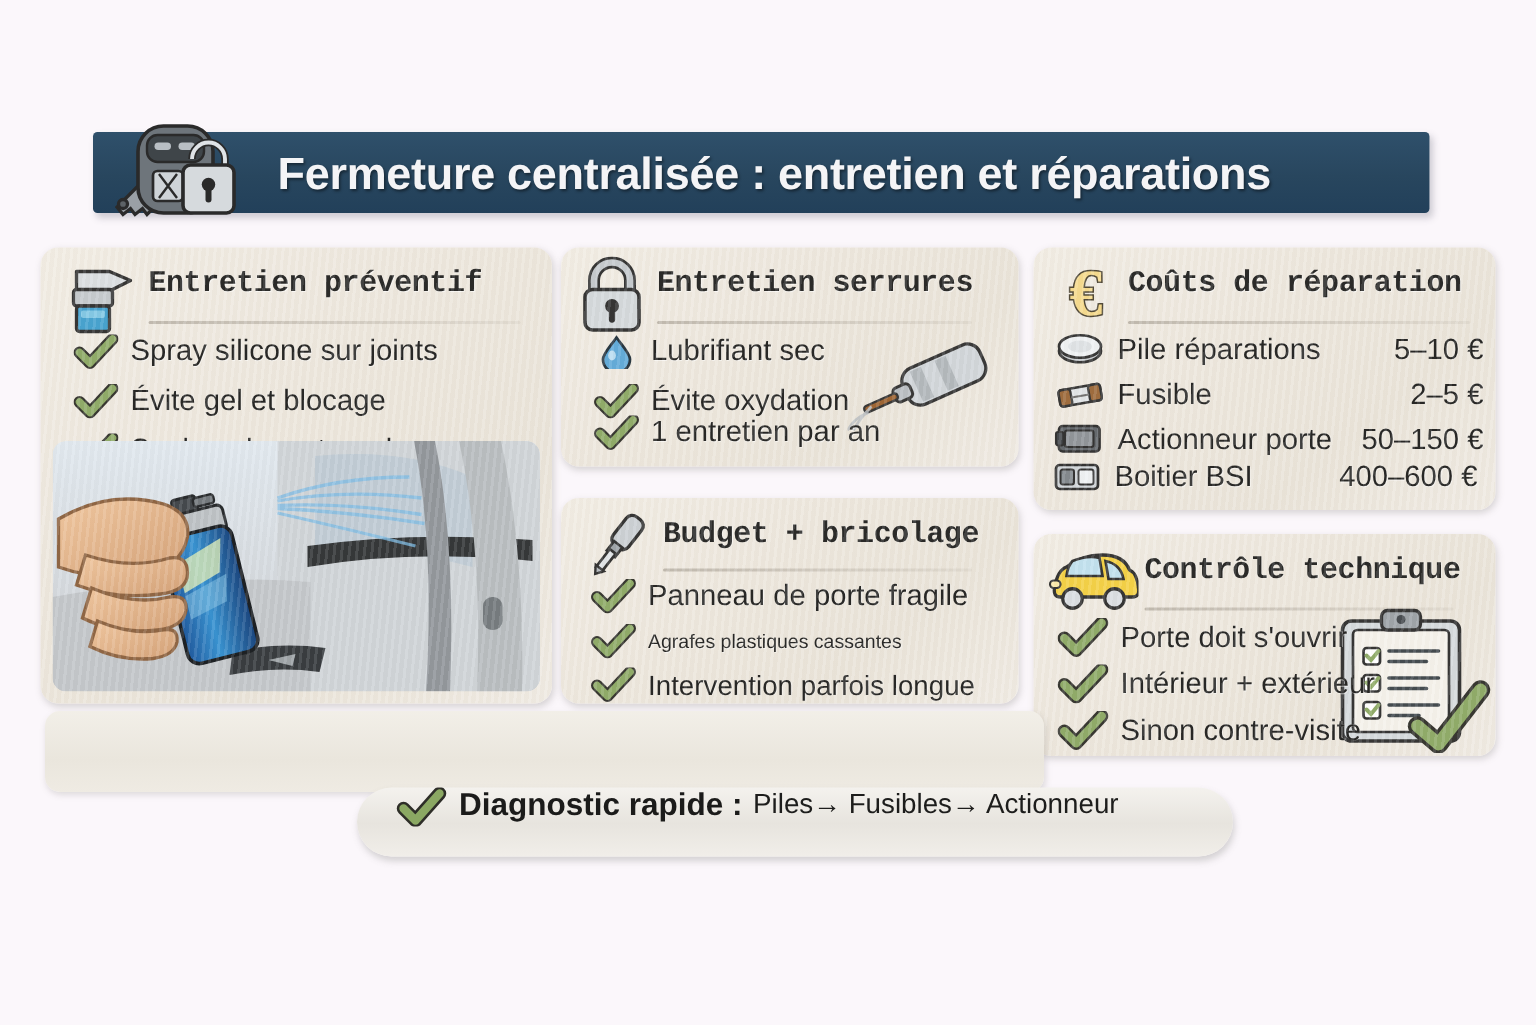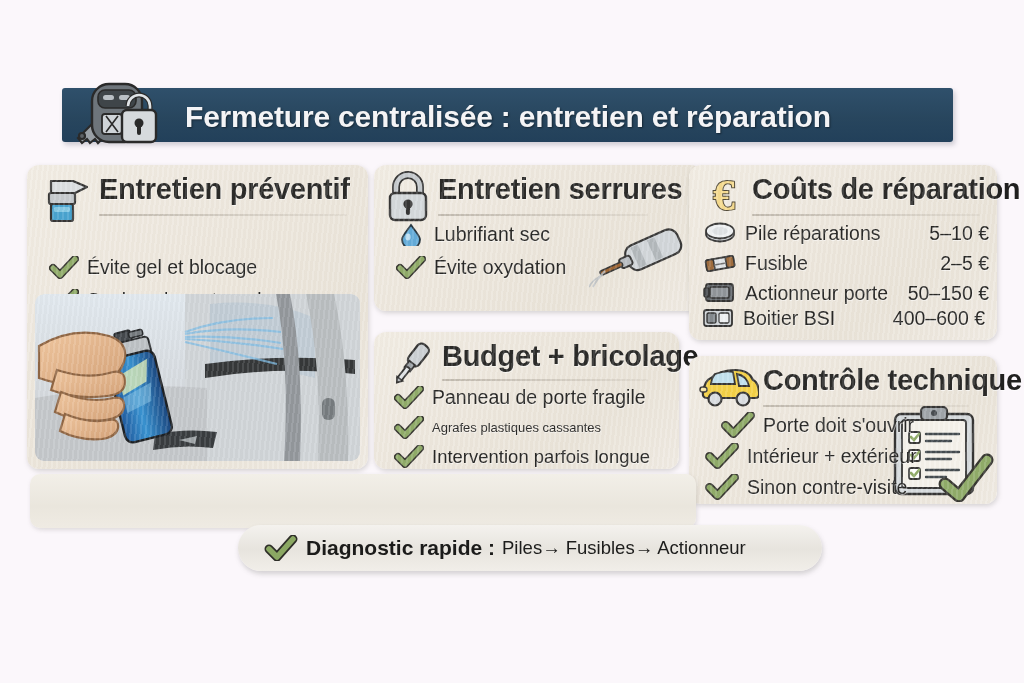--- a/index.html
+++ b/index.html
@@ -41,23 +41,24 @@
       repeating-linear-gradient(96deg, rgba(255,255,255,.30) 0 2px, rgba(210,200,186,.12) 2px 5px);
     opacity:.5;pointer-events:none;
   }
   .card-photo{overflow:hidden;}
 
   .card-head{
     position:absolute;left:0;top:0;width:100%;height:48px;
     display:flex;align-items:center;
   }
   .card-title{
-    font-size:29px;font-weight:bold;color:#20201f;
+    font-size:20px;font-weight:bold;color:#20201f;
     letter-spacing:-.3px;white-space:nowrap;
     text-shadow:.5px .5px 0 rgba(255,255,255,.6);
+    font-family:Liberation Mono, monospace;
   }
   .hr{
     position:absolute;height:2px;
     background:linear-gradient(90deg,rgba(150,142,130,.55),rgba(150,142,130,.12));
     border-radius:2px;
   }
 
   .row{
     position:absolute;display:flex;align-items:center;gap:8px;
     font-size:19.5px;color:#1d1d1c;white-space:nowrap;
@@ -75,21 +76,21 @@
     border-radius:10px;
     box-shadow:1px 2px 4px rgba(125,120,115,.22);
   }
 
   
   .pill{
     position:absolute;left:238px;top:525px;width:584px;height:46px;
     background:linear-gradient(180deg,#f4f2ee 0%,#e7e4de 52%,#f1eee9 100%);
     border-radius:23px;
     box-shadow:1px 3px 5px rgba(120,118,115,.30);
-    display:flex;align-items:center;
+    display:flex;align-items:flex-start;
   }
   .pill-ck{margin-left:26px;width:34px;height:26px;flex:0 0 34px;}
   .pill-strong{
     font-size:21px;font-weight:bold;color:#1b1b1a;margin-left:8px;
     white-space:nowrap;
   }
   .pill-rest{
     font-size:18.5px;color:#1d1d1c;margin-left:7px;white-space:nowrap;
   }
 </style>
@@ -111,36 +112,43 @@
     <rect x="57" y="17" width="11" height="5" rx="2.5" fill="#b9bfc4"></rect>
     <rect x="40" y="36" width="20" height="20" rx="3" fill="#cfd4d8" stroke="#2a2a2a" stroke-width="1.8"></rect>
     <path d="M44 38 l12 16 M56 38 l-12 16" stroke="#2a2a2a" stroke-width="1.6"></path>
     <path d="M66 28 a11 11 0 0 1 22 0 v8" fill="none" stroke="#2a2a2a" stroke-width="5"></path>
     <path d="M66 28 a11 11 0 0 1 22 0 v8" fill="none" stroke="#dfe3e6" stroke-width="2.6"></path>
     <rect x="60" y="32" width="34" height="32" rx="5" fill="#d6dadd" stroke="#2a2a2a" stroke-width="2.4"></rect>
     <circle cx="77" cy="45" r="4.5" fill="#2a2a2a"></circle>
     <path d="M77 46 v9" stroke="#2a2a2a" stroke-width="4" stroke-linecap="round"></path>
   </svg>
 
-  <div class="banner-text">Fermeture centralisée : entretien et réparation</div>
+  <div class="banner-text">Fermeture centralisée : entretien et réparations</div>
 
   <div class="card card-photo" style="left:27px;top:165px;width:341px;height:304px;">
 
     <svg style="position:absolute;left:12px;top:6px;width:54px;height:56px;" viewBox="0 0 54 56">
       <path d="M12 10 h22 l14 6 -14 7 h-22 z" fill="#d9dde0" stroke="#2c2c2c" stroke-width="2.2" stroke-linejoin="round"></path>
       <rect x="10" y="22" width="26" height="11" rx="2" fill="#c3c8cc" stroke="#2c2c2c" stroke-width="2.2"></rect>
       <rect x="12" y="33" width="22" height="17" rx="2" fill="#3f9fce" stroke="#2c2c2c" stroke-width="2.2"></rect>
       <rect x="15" y="36" width="16" height="5" rx="1.5" fill="#8fd0ea" opacity=".8"></rect>
     </svg>
 
     <div class="card-head" style="padding-left:72px;">
       <span class="card-title">Entretien préventif</span>
     </div>
     <div class="hr" style="left:72px;top:49px;width:248px;"></div>
 
+    <div class="row" style="left:22px;top:58px;">
+      <svg class="ck" viewBox="0 0 30 23">
+        <path d="M4 12 L11 19 L26 3" fill="none" stroke="#2e2e28" stroke-width="8" stroke-linecap="round" stroke-linejoin="round"></path>
+        <path d="M4 12 L11 19 L26 3" fill="none" stroke="#8ba863" stroke-width="5" stroke-linecap="round" stroke-linejoin="round"></path>
+      </svg>
+      <span class="lbl">Spray silicone sur joints</span>
+    </div>
     <div class="row" style="left:22px;top:91px;">
       <svg class="ck" viewBox="0 0 30 23">
         <path d="M4 12 L11 19 L26 3" fill="none" stroke="#2e2e28" stroke-width="8" stroke-linecap="round" stroke-linejoin="round"></path>
         <path d="M4 12 L11 19 L26 3" fill="none" stroke="#8ba863" stroke-width="5" stroke-linecap="round" stroke-linejoin="round"></path>
       </svg>
       <span class="lbl">Évite gel et blocage</span>
     </div>
     <div class="row" style="left:22px;top:124px;">
       <svg class="ck" viewBox="0 0 30 23">
         <path d="M4 12 L11 19 L26 3" fill="none" stroke="#2e2e28" stroke-width="8" stroke-linecap="round" stroke-linejoin="round"></path>
@@ -200,21 +208,21 @@
         <g stroke="#8a5f3c" stroke-width="2.2" fill="url(#skin)">
           <path d="M4 52 q34 -20 70 -10 q18 6 16 22 q-4 20 -28 24 q-30 6 -58 -4 z"></path>
           <path d="M22 76 q30 10 56 2 q12 -2 12 10 q0 12 -18 14 q-30 4 -56 -6 z"></path>
           <path d="M26 98 q28 12 52 6 q12 -2 11 9 q-2 11 -19 13 q-28 3 -50 -8 z"></path>
           <path d="M30 120 q24 10 44 6 q10 -2 9 8 q-2 9 -16 11 q-22 2 -42 -8 z"></path>
         </g>
       </g>
     </svg>
   </div>
 
-  <div class="card" style="left:374px;top:165px;width:305px;height:146px;padding-left:24px;">
+  <div class="card" style="left:374px;top:165px;width:305px;height:146px;">
 
     <svg style="position:absolute;left:10px;top:6px;width:48px;height:52px;" viewBox="0 0 48 52">
       <path d="M12 24 v-8 a12 12 0 0 1 24 0 v8" fill="none" stroke="#2c2c2c" stroke-width="8"></path>
       <path d="M12 24 v-8 a12 12 0 0 1 24 0 v8" fill="none" stroke="#c3c8cc" stroke-width="4.4"></path>
       <rect x="6" y="22" width="36" height="27" rx="5" fill="#d2d7da" stroke="#2c2c2c" stroke-width="2.4"></rect>
       <circle cx="24" cy="33" r="4.6" fill="#2c2c2c"></circle>
       <path d="M24 34 v8" stroke="#2c2c2c" stroke-width="4.2" stroke-linecap="round"></path>
     </svg>
 
     <div class="card-head" style="padding-left:64px;">
@@ -242,20 +250,27 @@
         <ellipse cx="12" cy="14" rx="2.6" ry="3.4" fill="#cfe9f7" opacity=".8"></ellipse>
       </svg>
       <span class="lbl">Lubrifiant sec</span>
     </div>
     <div class="row" style="left:22px;top:91px;">
       <svg class="ck" viewBox="0 0 30 23">
         <path d="M4 12 L11 19 L26 3" fill="none" stroke="#2e2e28" stroke-width="8" stroke-linecap="round" stroke-linejoin="round"></path>
         <path d="M4 12 L11 19 L26 3" fill="none" stroke="#8ba863" stroke-width="5" stroke-linecap="round" stroke-linejoin="round"></path>
       </svg>
       <span class="lbl">Évite oxydation</span>
+    </div>
+    <div class="row" style="left:22px;top:112px;">
+      <svg class="ck" viewBox="0 0 30 23">
+        <path d="M4 12 L11 19 L26 3" fill="none" stroke="#2e2e28" stroke-width="8" stroke-linecap="round" stroke-linejoin="round"></path>
+        <path d="M4 12 L11 19 L26 3" fill="none" stroke="#8ba863" stroke-width="5" stroke-linecap="round" stroke-linejoin="round"></path>
+      </svg>
+      <span class="lbl">1 entretien par an</span>
     </div>
   </div>
 
   <div class="card" style="left:689px;top:165px;width:308px;height:175px;">
 
     <svg style="position:absolute;left:10px;top:5px;width:50px;height:50px;" viewBox="0 0 50 50">
         <text x="25" y="40" text-anchor="middle" font-family="'Liberation Serif', serif" font-size="44" font-weight="bold" fill="#f5d98a" stroke="#4a4230" stroke-width="2" paint-order="stroke">€</text>
     </svg>
 
     <div class="card-head" style="padding-left:63px;">
@@ -379,21 +394,21 @@
       </g>
       <g>
         <rect x="26" y="64" width="11" height="11" rx="2" fill="#fff" stroke="#2c2c2c" stroke-width="1.8"></rect>
         <path d="M28 69 l3 3 l5 -6" stroke="#8ba863" stroke-width="2.6" fill="none" stroke-linecap="round"></path>
         <path d="M43 66 h33 M43 73 h20" stroke="#3b4348" stroke-width="2.4" stroke-linecap="round"></path>
       </g>
       <path d="M62 80 L76 92 L104 56" fill="none" stroke="#2e2e28" stroke-width="13" stroke-linecap="round" stroke-linejoin="round"></path>
       <path d="M62 80 L76 92 L104 56" fill="none" stroke="#8ba863" stroke-width="8.5" stroke-linecap="round" stroke-linejoin="round"></path>
     </svg>
 
-    <div class="row" style="left:32px;top:56px;">
+    <div class="row" style="left:16px;top:56px;">
       <svg class="ck" style="width:34px;flex:0 0 34px;height:26px;" viewBox="0 0 30 23">
         <path d="M4 12 L11 19 L26 3" fill="none" stroke="#2e2e28" stroke-width="8" stroke-linecap="round" stroke-linejoin="round"></path>
         <path d="M4 12 L11 19 L26 3" fill="none" stroke="#8ba863" stroke-width="5" stroke-linecap="round" stroke-linejoin="round"></path>
       </svg>
       <span class="lbl">Porte doit s'ouvrir</span>
     </div>
     <div class="row" style="left:16px;top:87px;">
       <svg class="ck" style="width:34px;flex:0 0 34px;height:26px;" viewBox="0 0 30 23">
         <path d="M4 12 L11 19 L26 3" fill="none" stroke="#2e2e28" stroke-width="8" stroke-linecap="round" stroke-linejoin="round"></path>
         <path d="M4 12 L11 19 L26 3" fill="none" stroke="#8ba863" stroke-width="5" stroke-linecap="round" stroke-linejoin="round"></path>

